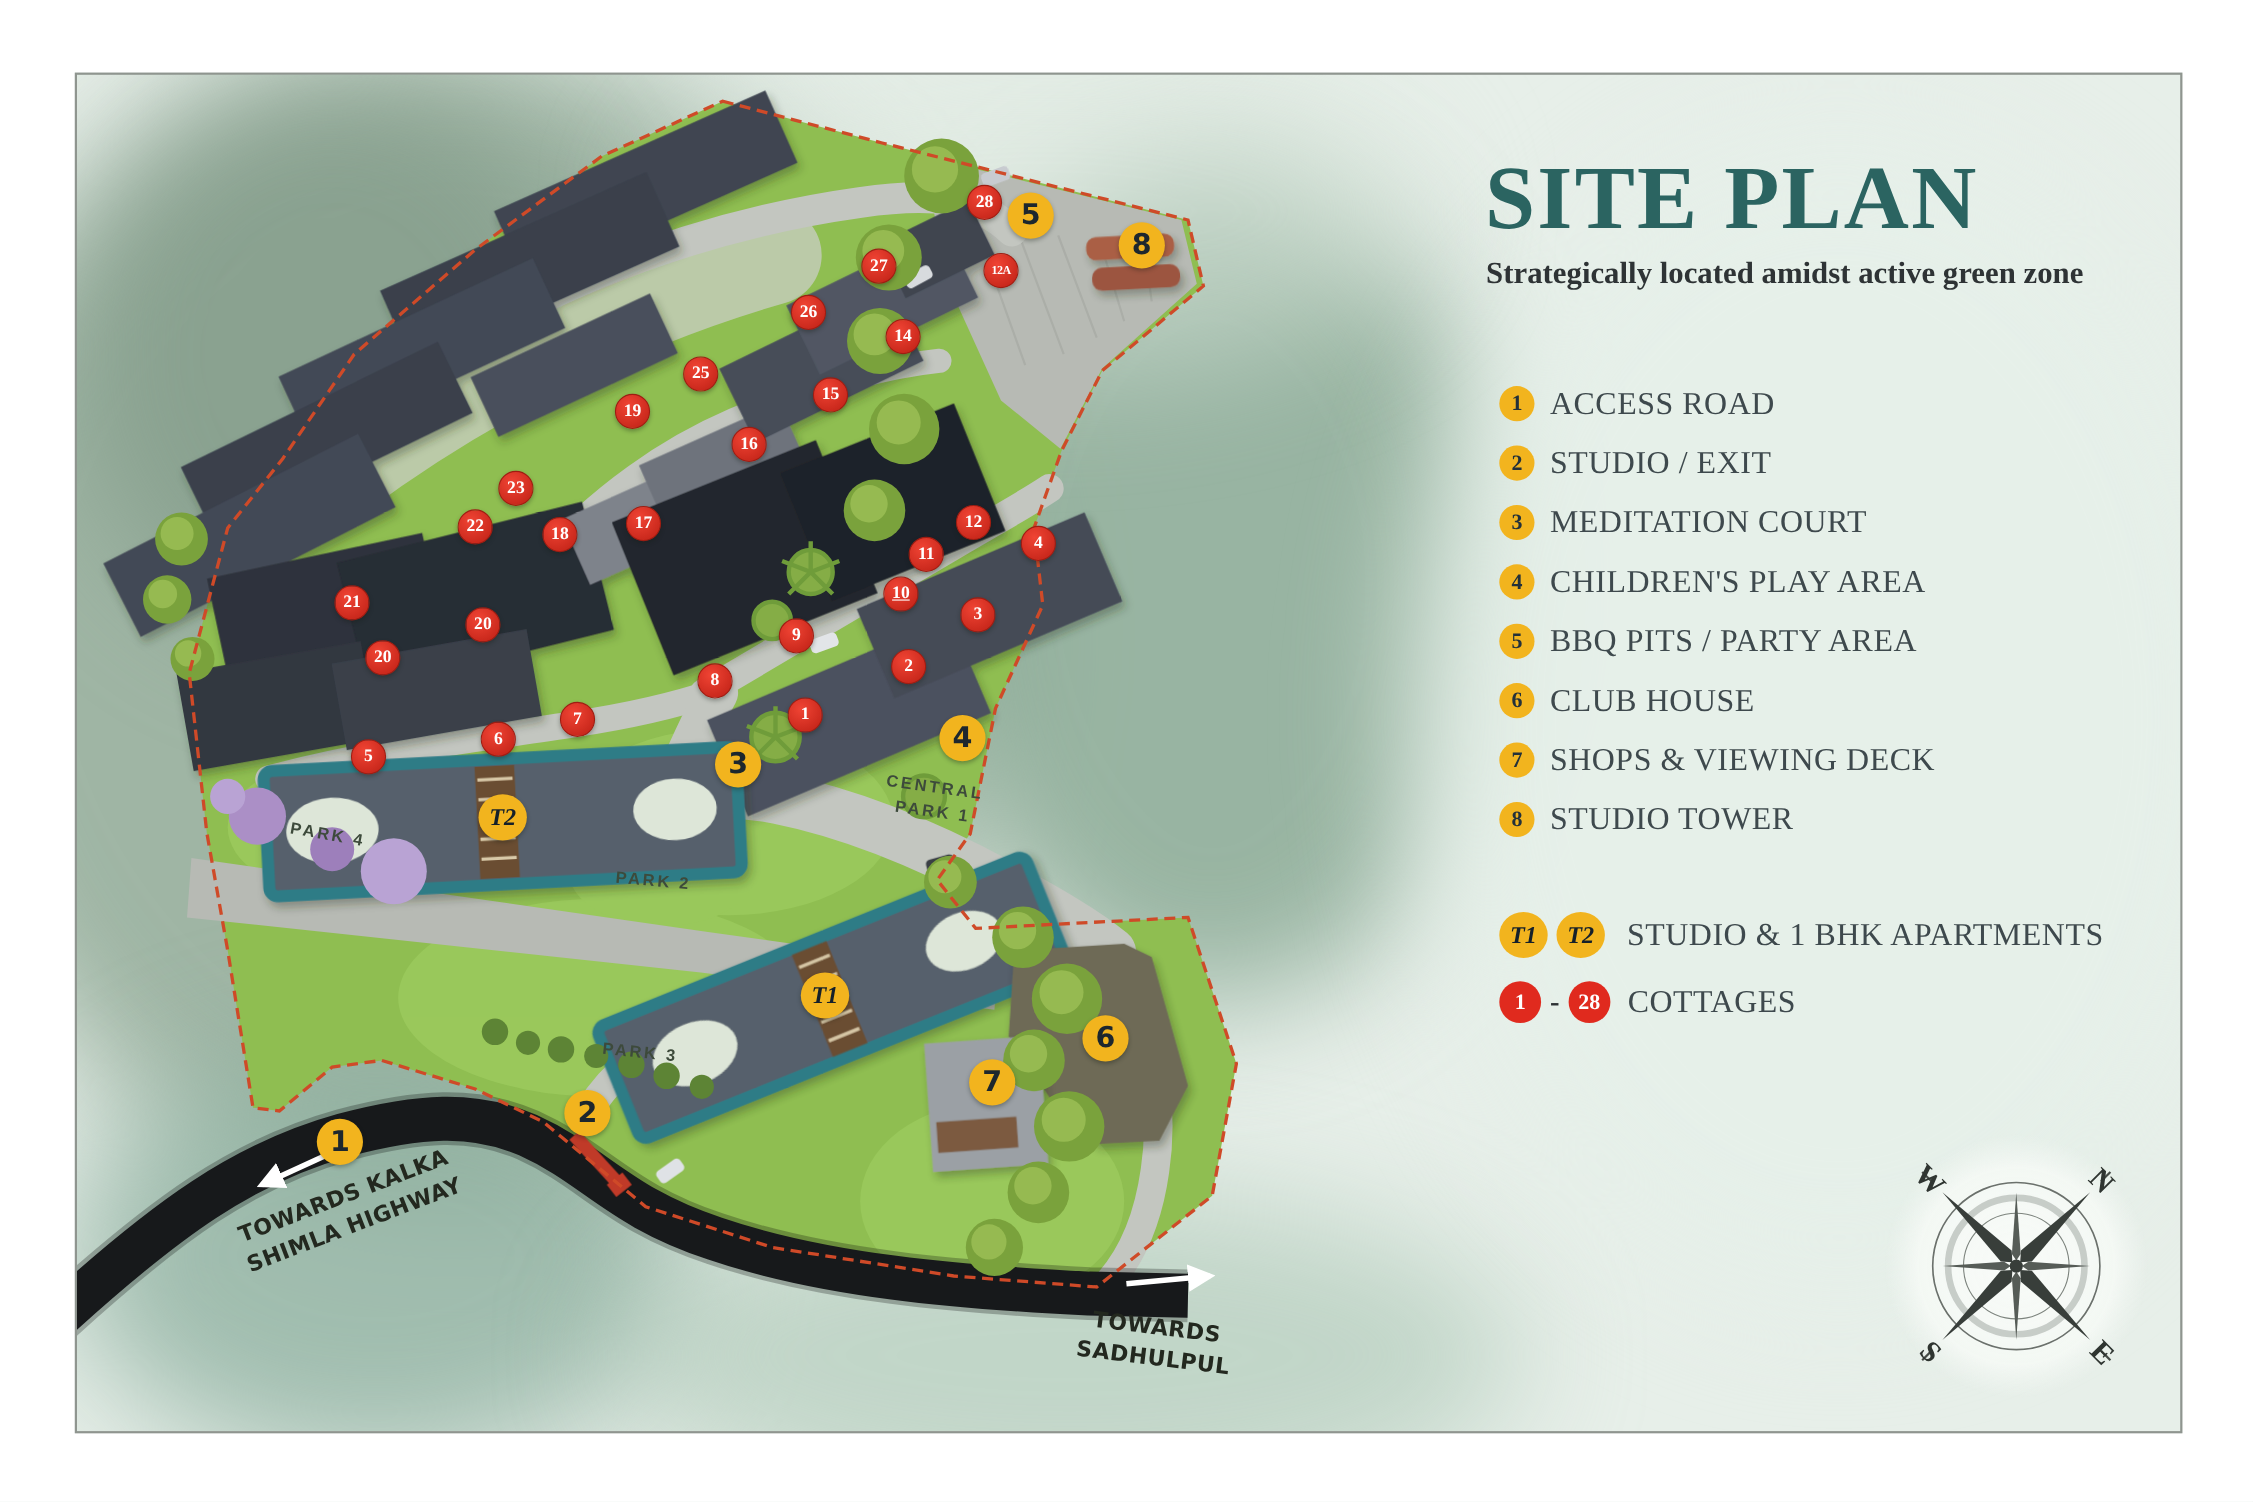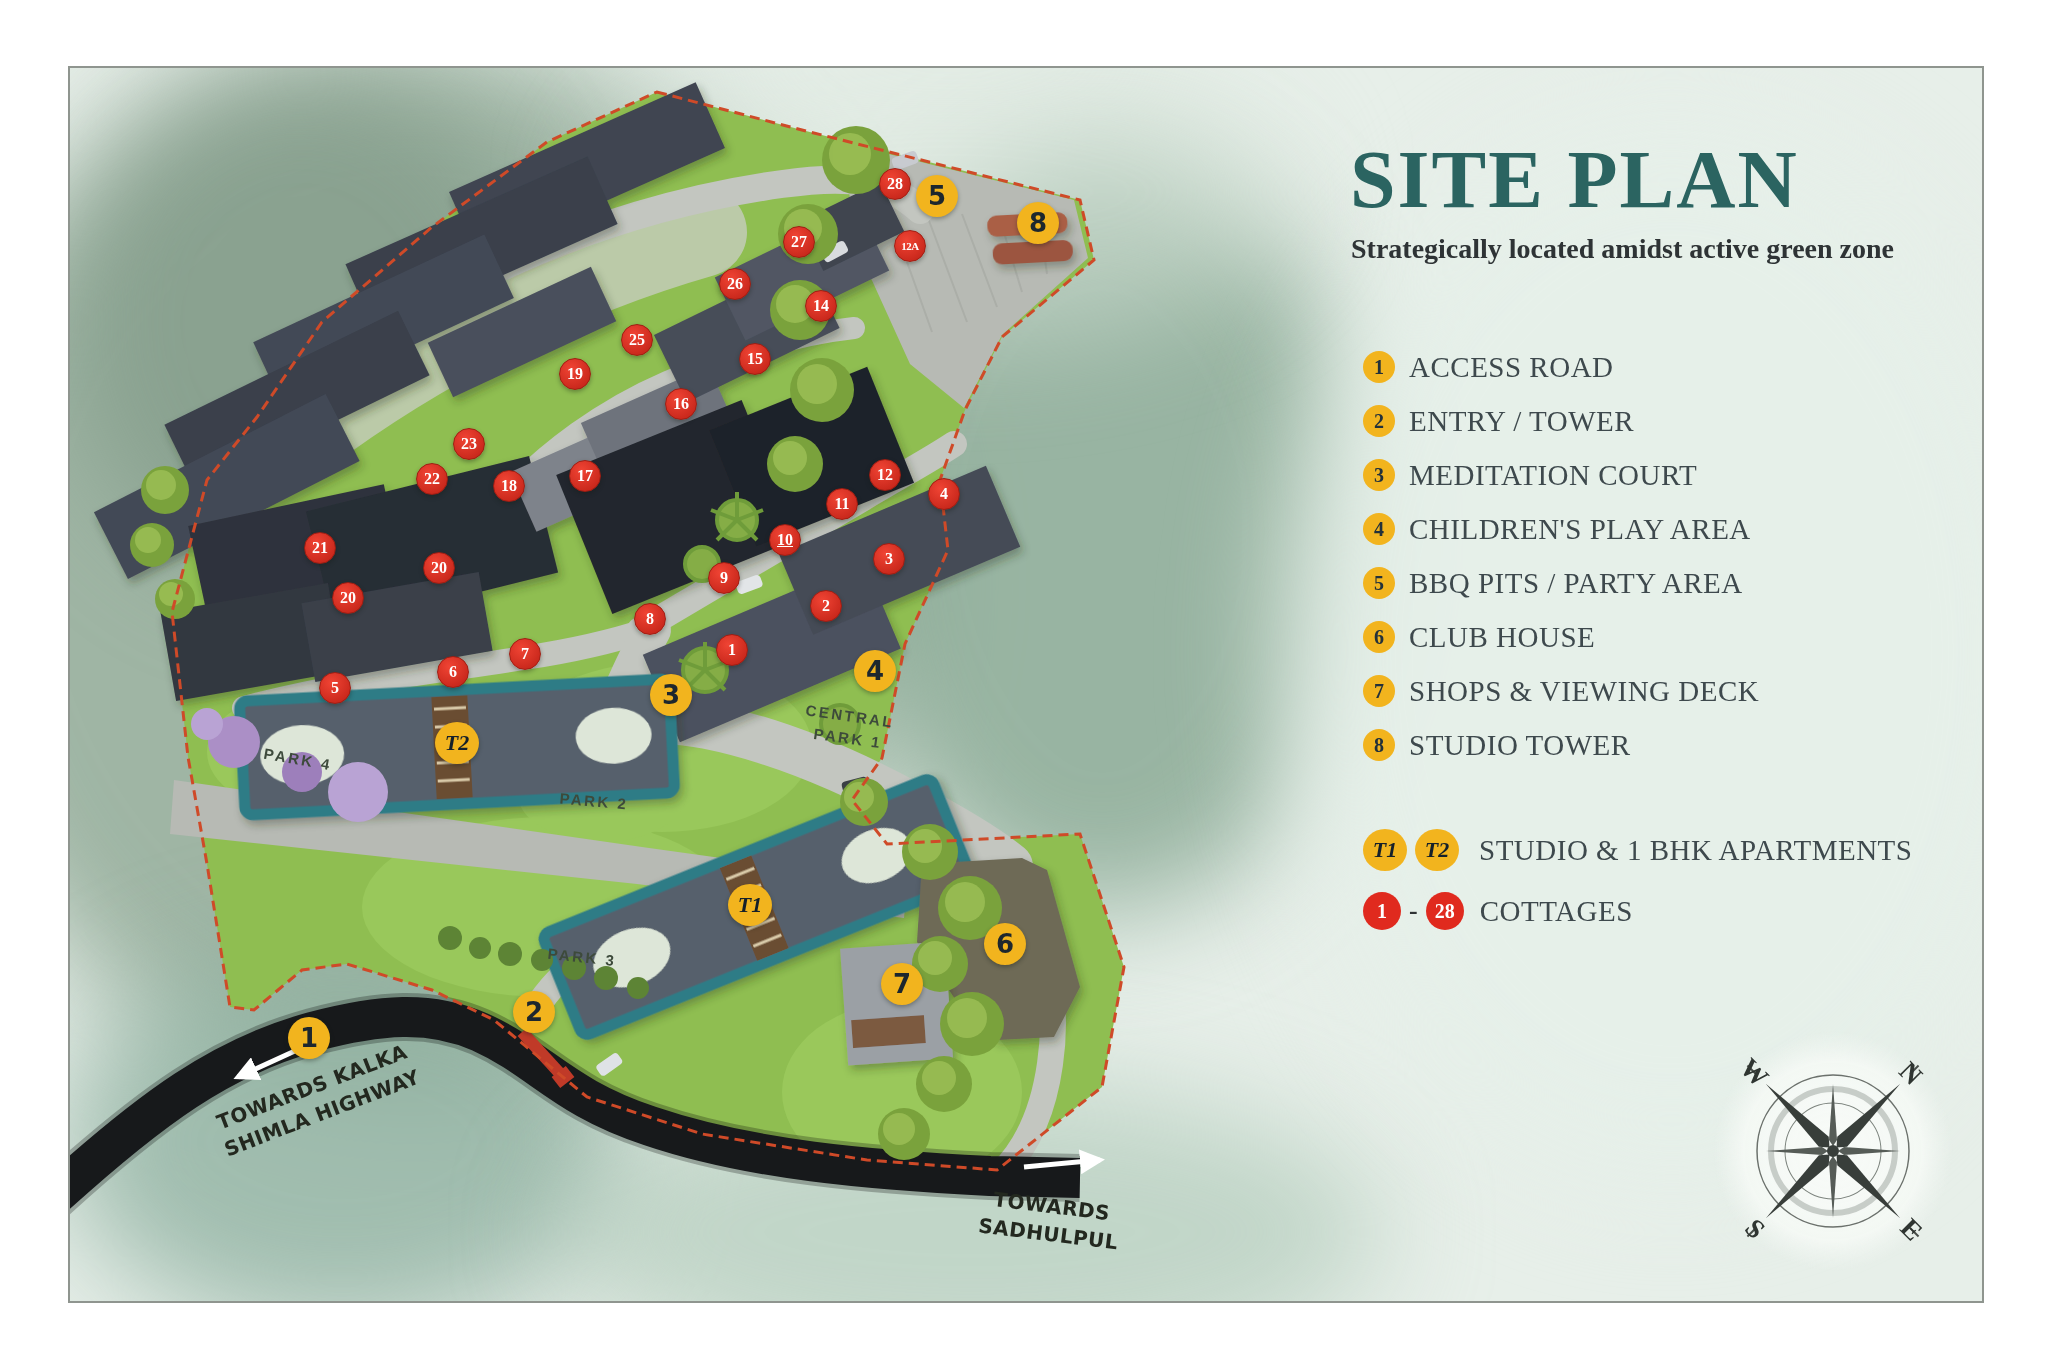--- a/index.html
+++ b/index.html
@@ -287,21 +287,21 @@
     <div id="map-overlay">
         <div class="marker red" style="left: 730px; top: 648px;">1</div>
         <div class="marker red" style="left: 824px; top: 604px;">2</div>
         <div class="marker red" style="left: 887px; top: 557px;">3</div>
         <div class="marker red" style="left: 942px; top: 492px;">4</div>
         <div class="marker red" style="left: 333px; top: 686px;">5</div>
         <div class="marker red" style="left: 451px; top: 670px;">6</div>
         <div class="marker red" style="left: 523px; top: 652px;">7</div>
         <div class="marker red" style="left: 648px; top: 617px;">8</div>
         <div class="marker red" style="left: 722px; top: 576px;">9</div>
-        <div class="marker red" style="left: 783px; top: 538px; text-decoration: underline;">10</div>
+        <div class="marker red" style="left: 817px; top: 538px; text-decoration: underline;">10</div>
         <div class="marker red" style="left: 840px; top: 502px;">11</div>
         <div class="marker red" style="left: 883px; top: 473px;">12</div>
         <div class="marker red long" style="left: 908px; top: 244px;">12A</div>
         <div class="marker red" style="left: 819px; top: 304px;">14</div>
         <div class="marker red" style="left: 753px; top: 357px;">15</div>
         <div class="marker red" style="left: 679px; top: 402px;">16</div>
         <div class="marker red" style="left: 583px; top: 434px; margin-top: 40px;">17</div>
         <div class="marker red" style="left: 507px; top: 484px;">18</div>
         <div class="marker red" style="left: 437px; top: 566px;">20</div>
         <div class="marker red" style="left: 346px; top: 596px;">20</div>
@@ -341,21 +341,21 @@
     <div class="title">SITE PLAN</div>
     <div class="subtitle">Strategically located amidst active green zone</div>
 
     <div id="legend-list">
         <div class="legend-row">
           <span class="legend-badge">1</span>
           <span class="legend-label">ACCESS ROAD</span>
         </div>
         <div class="legend-row">
           <span class="legend-badge">2</span>
-          <span class="legend-label">ENTRY / TOWER</span>
+          <span class="legend-label">STUDIO / EXIT</span>
         </div>
         <div class="legend-row">
           <span class="legend-badge">3</span>
           <span class="legend-label">MEDITATION COURT</span>
         </div>
         <div class="legend-row">
           <span class="legend-badge">4</span>
           <span class="legend-label">CHILDREN'S PLAY AREA</span>
         </div>
         <div class="legend-row">

